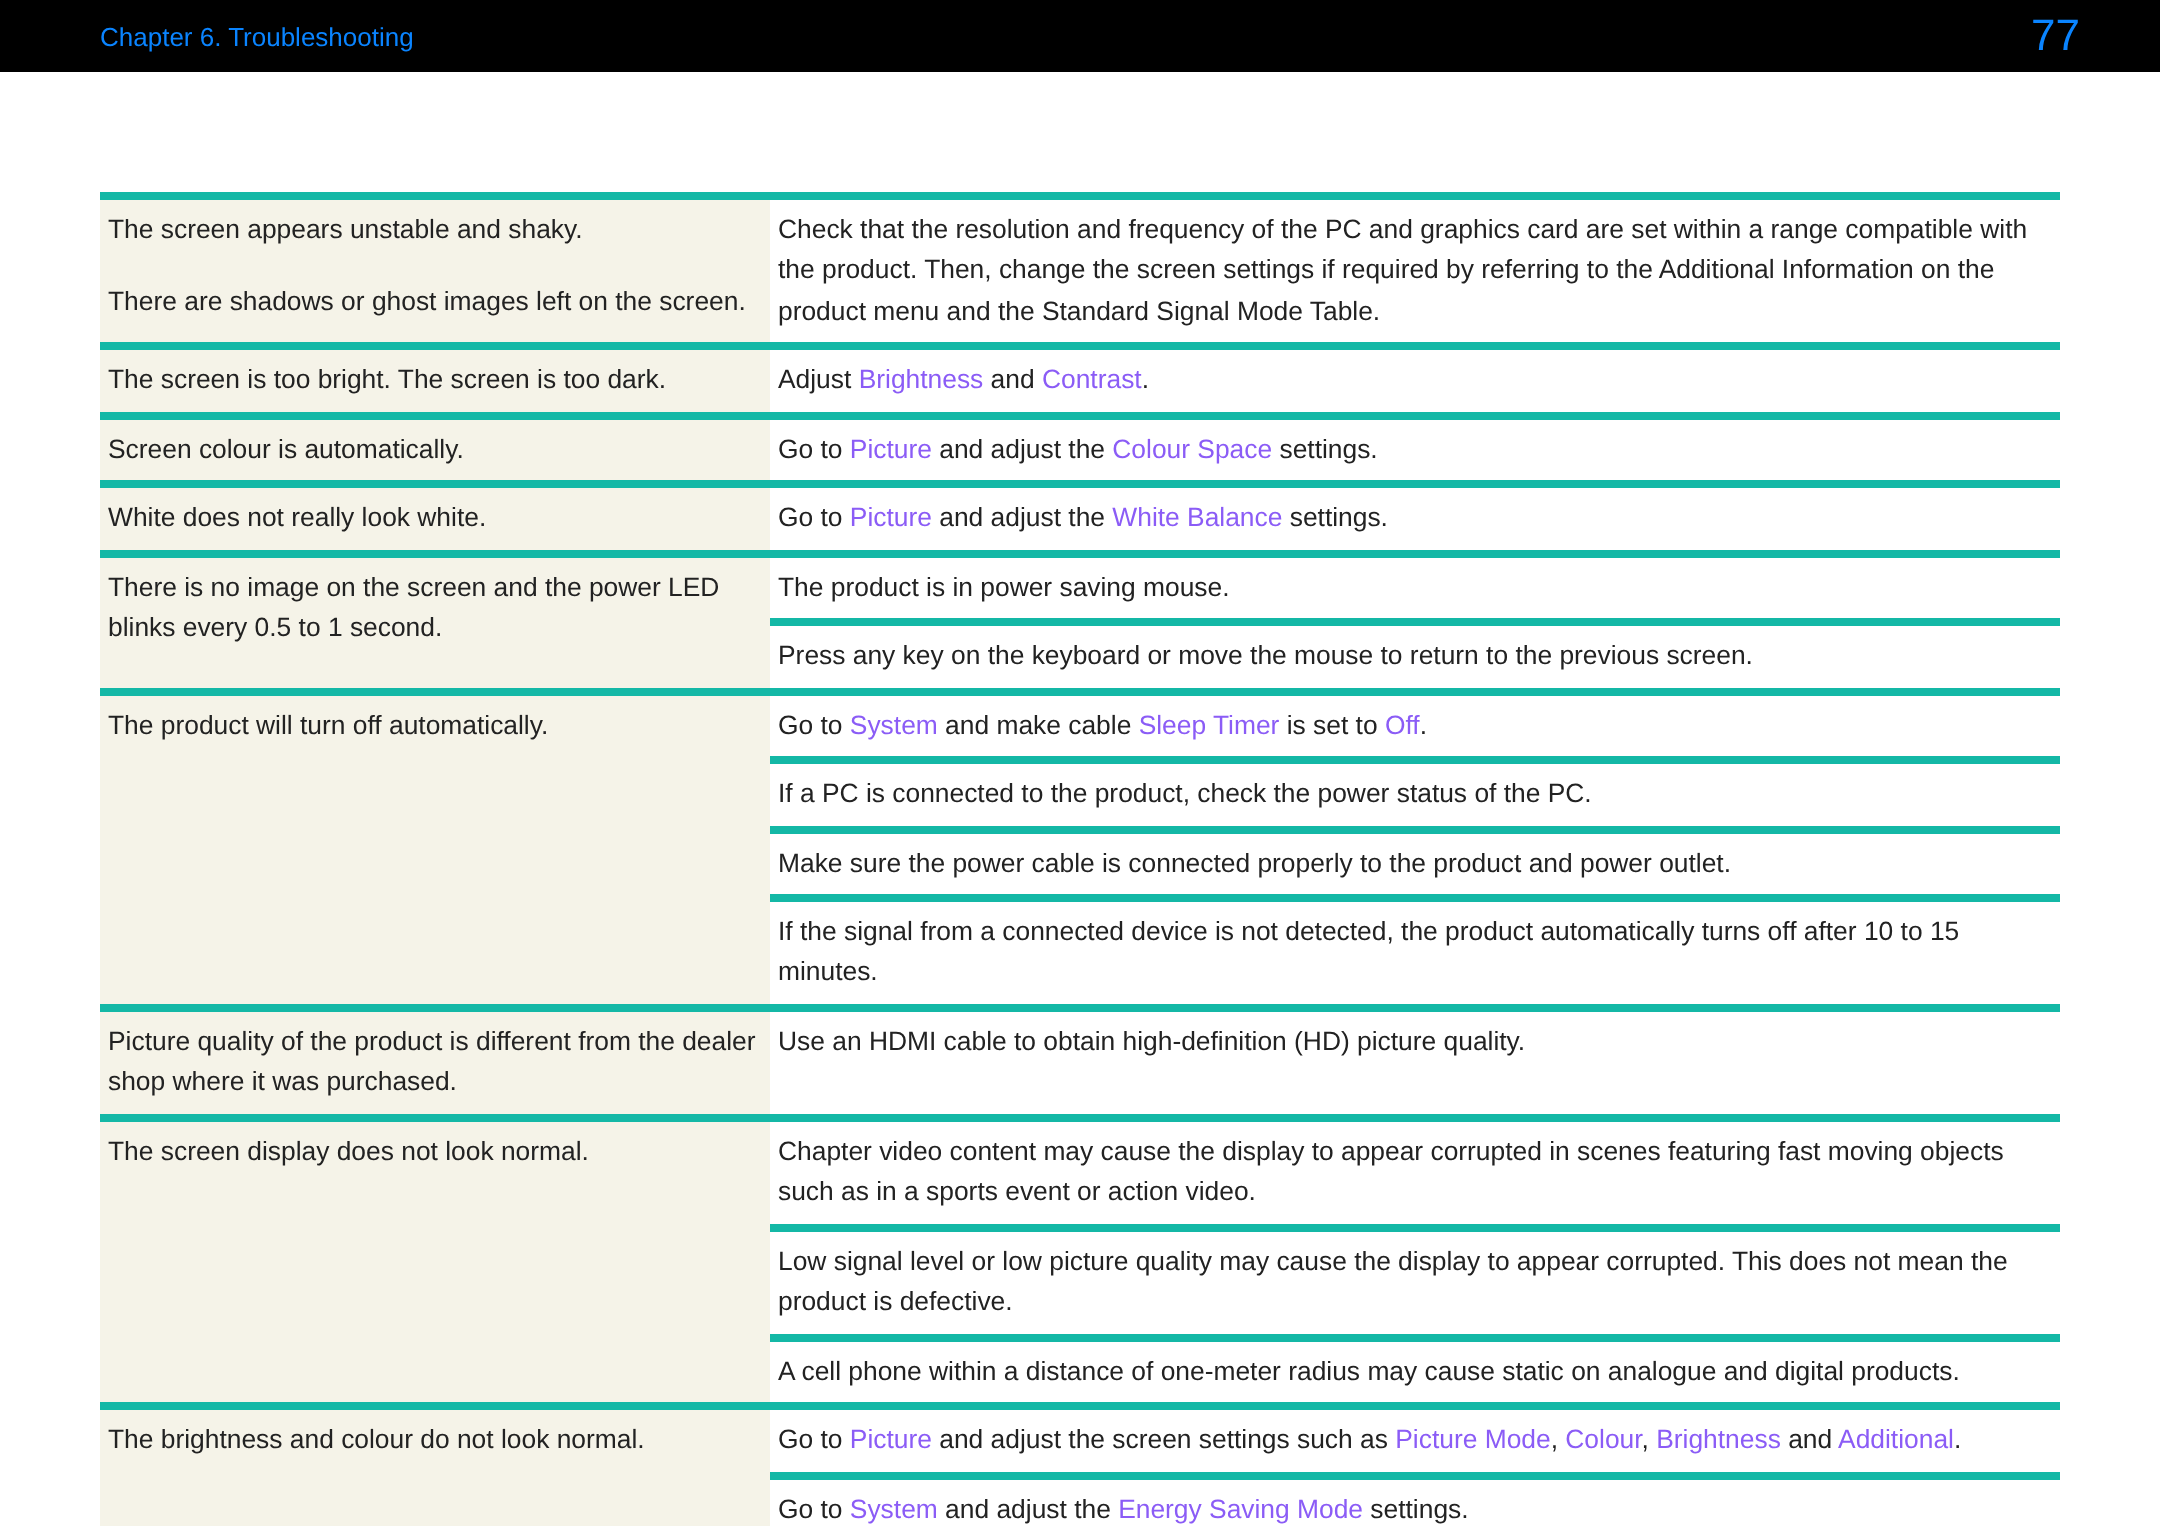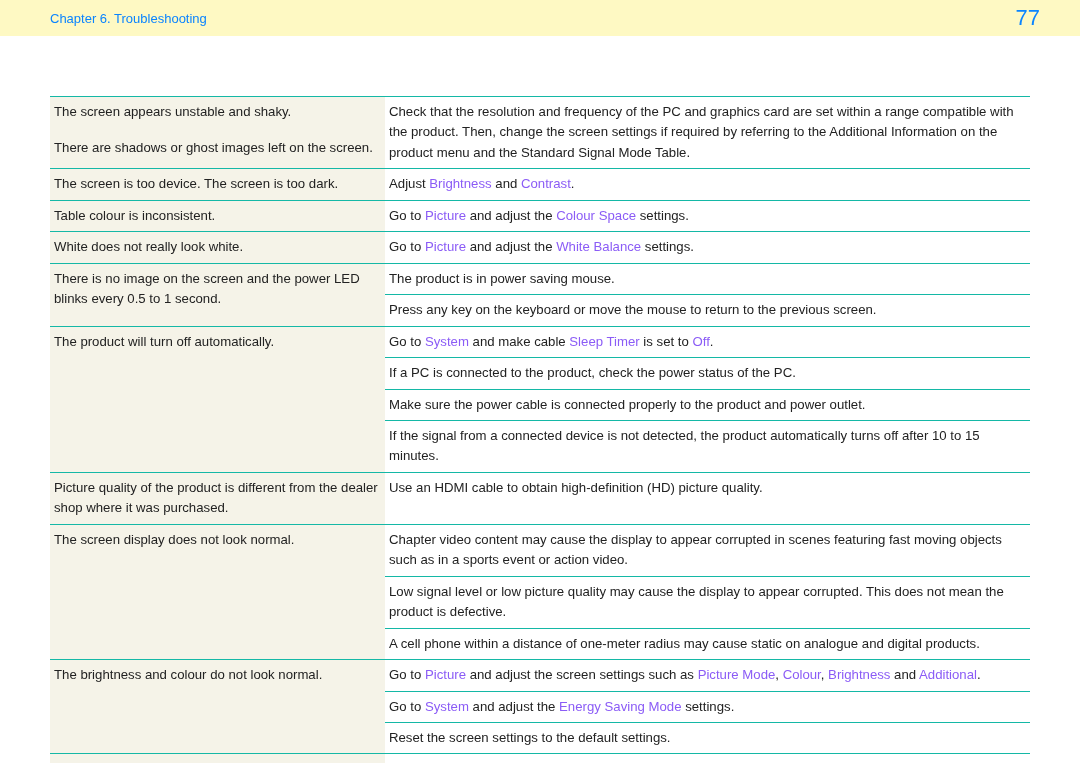--- a/index.html
+++ b/index.html
@@ -6,21 +6,21 @@
     margin: 0;
     padding: 0;
     width: 1080px;
     height: 763px;
     background: #fff;
     font-family: "Segoe UI", Arial, Helvetica, sans-serif;
     font-size: 14px;
     color: #222;
   }
   .header {
-    background: #fef9c3;
+    background: #000000;
     height: 36px;
     display: flex;
     align-items: center;
     justify-content: space-between;
     padding: 0 40px 0 50px;
   }
   .chapter {
     color: #0a84ff;
     font-size: 13px;
     font-weight: 500;
@@ -34,21 +34,21 @@
     padding: 60px 50px 0 50px;
   }
   table {
     border-collapse: collapse;
     width: 100%;
     table-layout: fixed;
   }
   col.sym { width: 335px; }
   col.sol { width: auto; }
   td {
-    border-top: 1px solid #14b8a6;
+    border-top: 4px solid #14b8a6;
     padding: 5px 6px 5px 4px;
     vertical-align: top;
     line-height: 1.55;
     font-size: 13.2px;
   }
   td.sym {
     background: #f5f3e8;
   }
   td.noborder { border-top: none; }
   .link { color: #8b5cf6; }
@@ -69,25 +69,25 @@
       </colgroup>
     <tbody id="tbody">
         <tr>
           <td class="sym" rowspan="1">The screen appears unstable and shaky.</td>
           <td rowspan="2"><span>Check that the resolution and frequency of the PC and graphics card are set within a range compatible with the product. Then, change the screen settings if required by referring to the Additional Information on the product menu and the Standard Signal Mode Table.</span></td>
         </tr>
         <tr>
           <td class="sym noborder">There are shadows or ghost images left on the screen.</td>
         </tr>
         <tr>
-          <td class="sym" rowspan="1">The screen is too device. The screen is too dark.</td>
+          <td class="sym" rowspan="1">The screen is too bright. The screen is too dark.</td>
           <td><span>Adjust </span><span class="link">Brightness</span><span> and </span><span class="link">Contrast</span><span>.</span></td>
         </tr>
         <tr>
-          <td class="sym" rowspan="1">Table colour is inconsistent.</td>
+          <td class="sym" rowspan="1">Screen colour is automatically.</td>
           <td><span>Go to </span><span class="link">Picture</span><span> and adjust the </span><span class="link">Colour Space</span><span> settings.</span></td>
         </tr>
         <tr>
           <td class="sym" rowspan="1">White does not really look white.</td>
           <td><span>Go to </span><span class="link">Picture</span><span> and adjust the </span><span class="link">White Balance</span><span> settings.</span></td>
         </tr>
         <tr>
           <td class="sym" rowspan="2">There is no image on the screen and the power LED blinks every 0.5 to 1 second.</td>
           <td><span>The product is in power saving mouse.</span></td>
         </tr>

